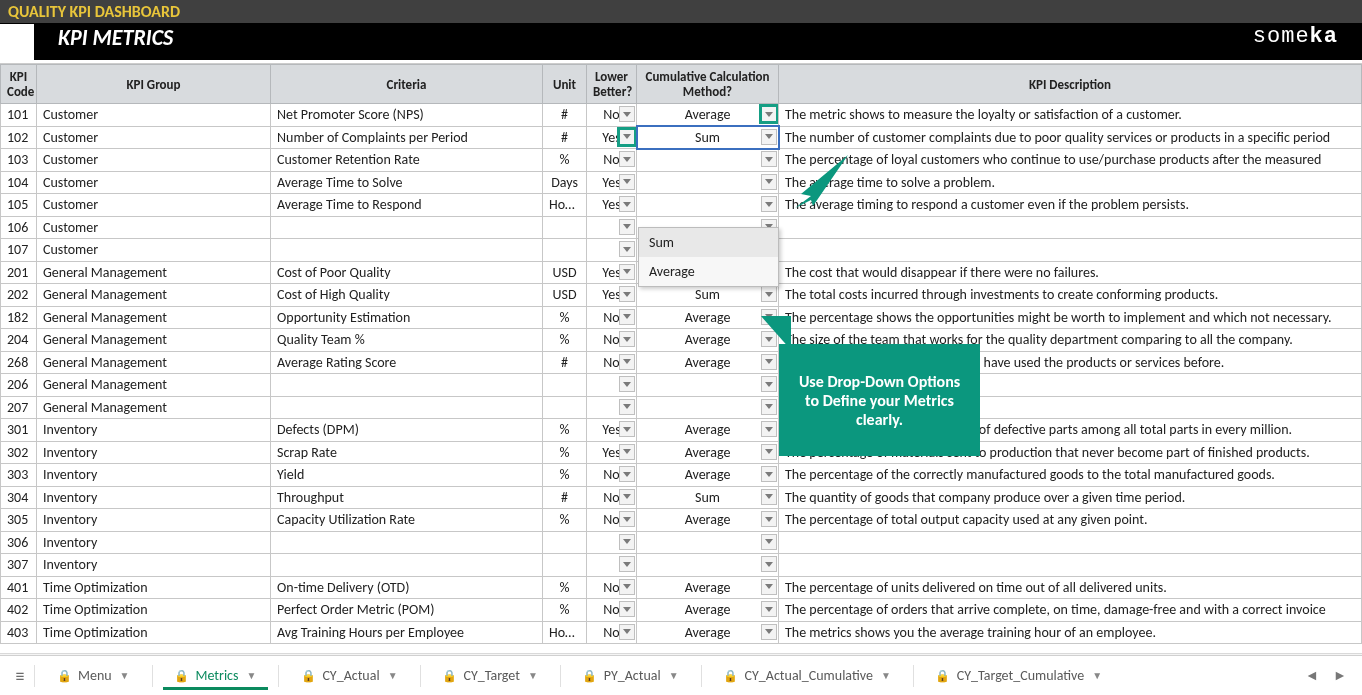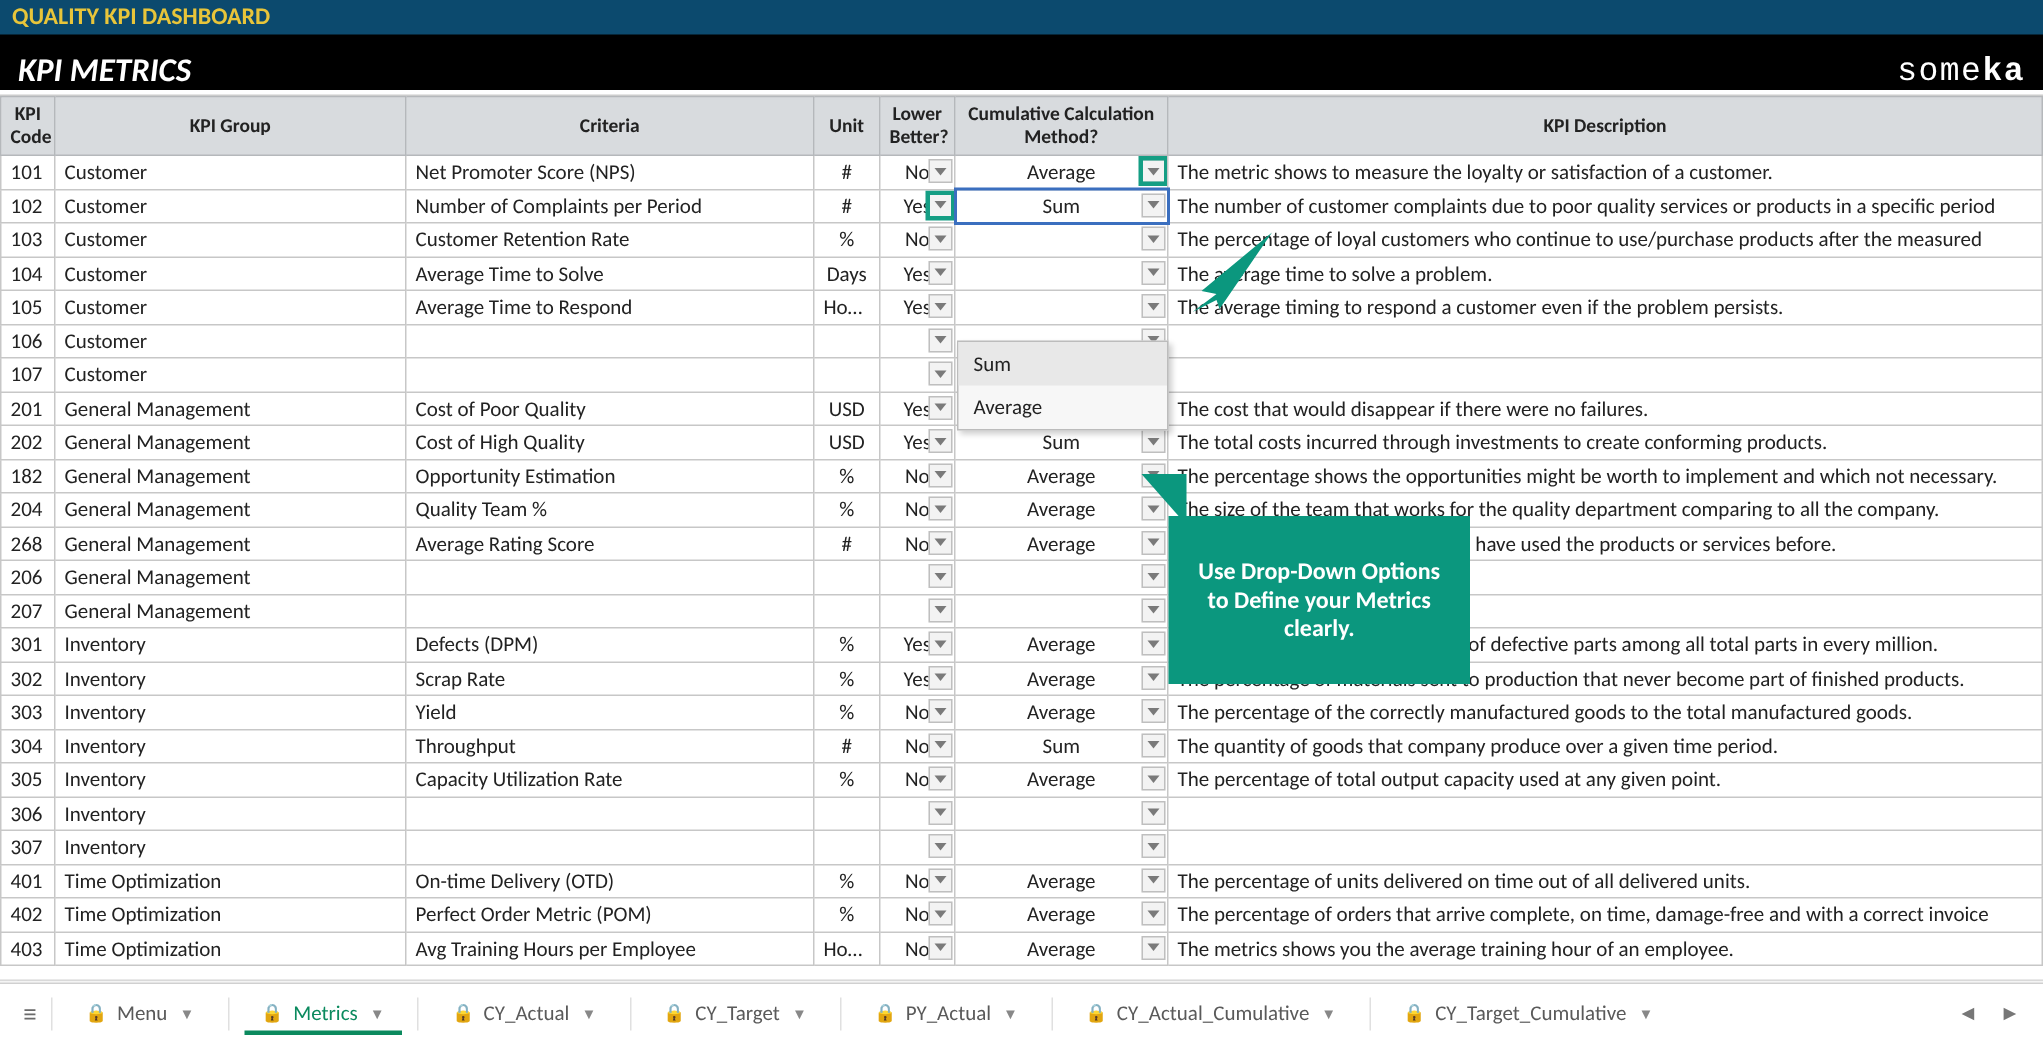--- a/index.html
+++ b/index.html
@@ -1,18 +1,18 @@
 <!DOCTYPE html>
 <html><head>
 <meta charset="utf-8">
 <style>
   * { box-sizing: border-box; margin:0; padding:0; }
   body { font-family: Calibri, 'Segoe UI', Arial, sans-serif; font-size:14px; color:#222; background:#fff; overflow:hidden; width:1362px; }
-  .titlebar { background:#0c4a6e; color:#e8c53a; font-weight:600; font-size:16px; padding:2px 8px 0 8px; height:24px; border-bottom:1px solid #000;}
-  .subbar { background:#000; height:36px; display:flex; align-items:flex-end; justify-content:space-between; padding:0 12px;}
+  .titlebar { background:#404040; color:#e8c53a; font-weight:600; font-size:16px; padding:2px 8px 0 8px; height:24px; border-bottom:1px solid #000;}
+  .subbar { background:#000; height:36px; display:flex; align-items:flex-start; justify-content:space-between; padding:0 24px;margin-left:34px;}
   .subbar .left { color:#fff; font-weight:700; font-style:italic; font-size:22px; }
   .subbar .right { color:#fff; font-size:22px; font-weight:300; letter-spacing:1px; font-family:Liberation Mono, monospace;}
   .right .b { font-weight:700;}
   .spacer { background:#fff; height:4px; border-bottom:1px solid #ccc;}
   table { border-collapse:collapse; width:100%; table-layout:fixed;}
   th { background:#d8dbde; font-weight:700; color:#222; font-size:13px; border:1px solid #b5b8bb; padding:4px 6px; vertical-align:middle; text-align:center; height:34px;}
   td { border:1px solid #c7c7c7; padding:2px 6px; height:22.5px; font-size:14px; white-space:nowrap; overflow:hidden; text-overflow:ellipsis; vertical-align:middle; position:relative;}
   .col-code { width:36px; text-align:left;}
   .col-group { width:234px;}
   .col-criteria { width:272px;}

